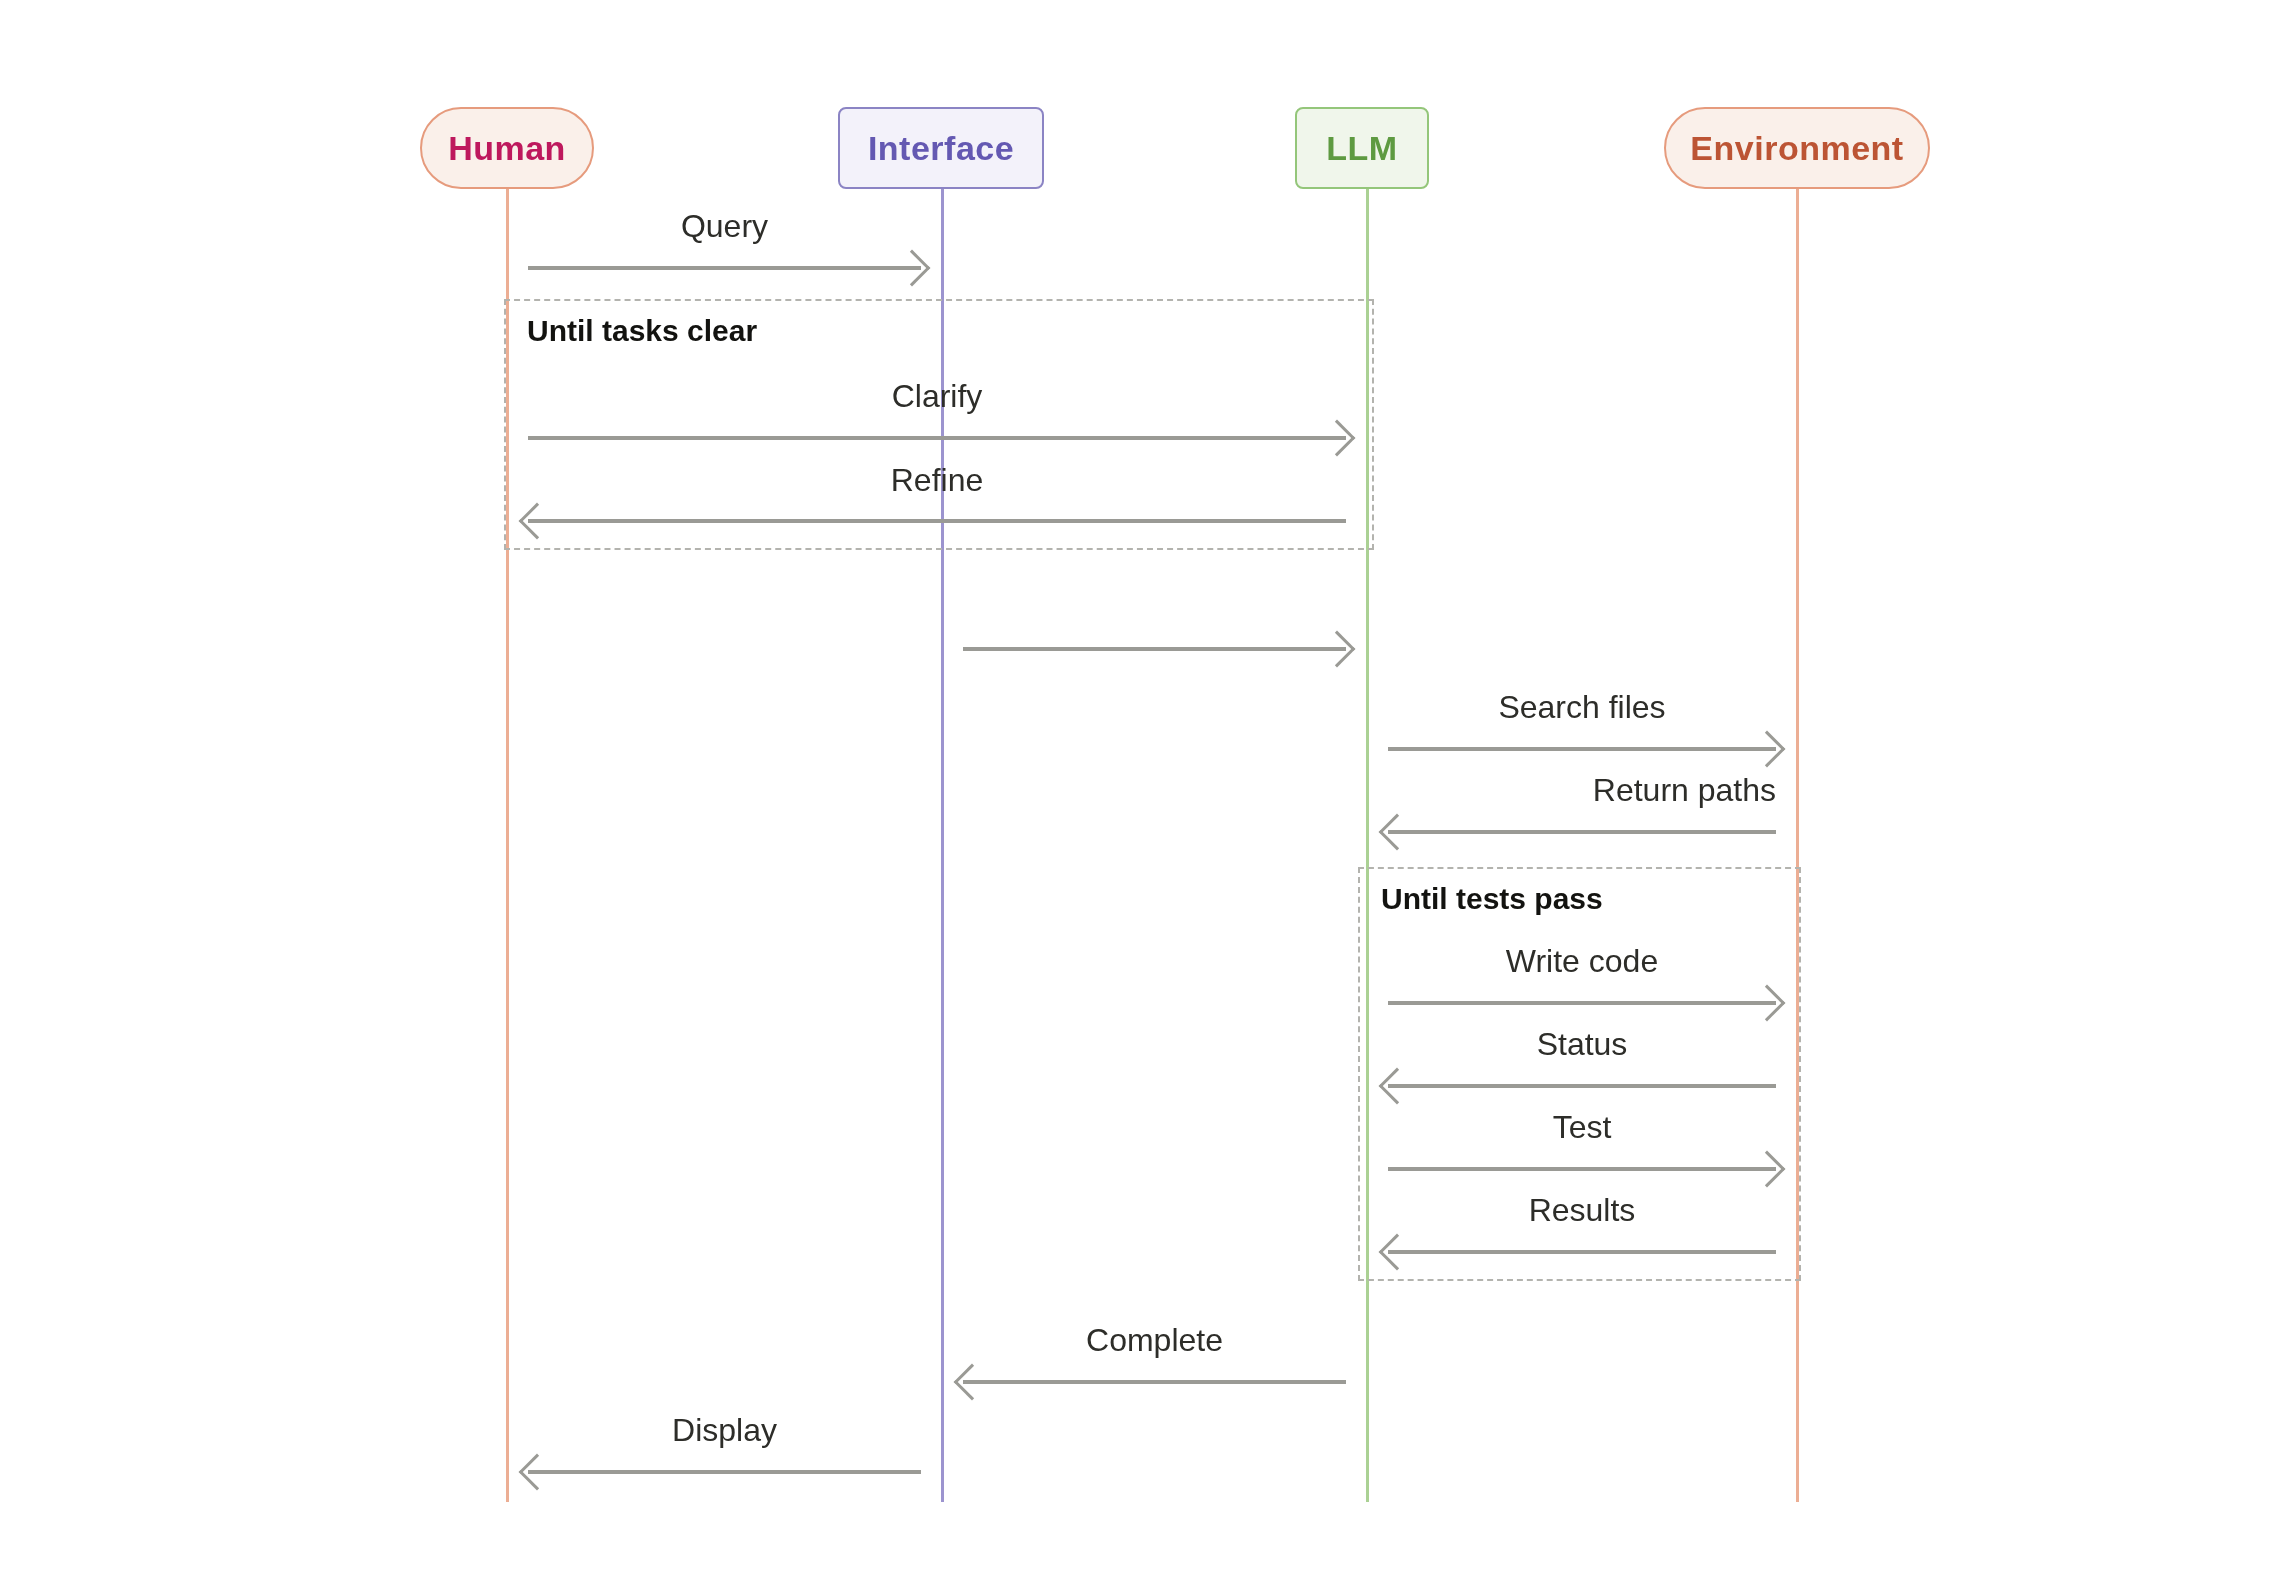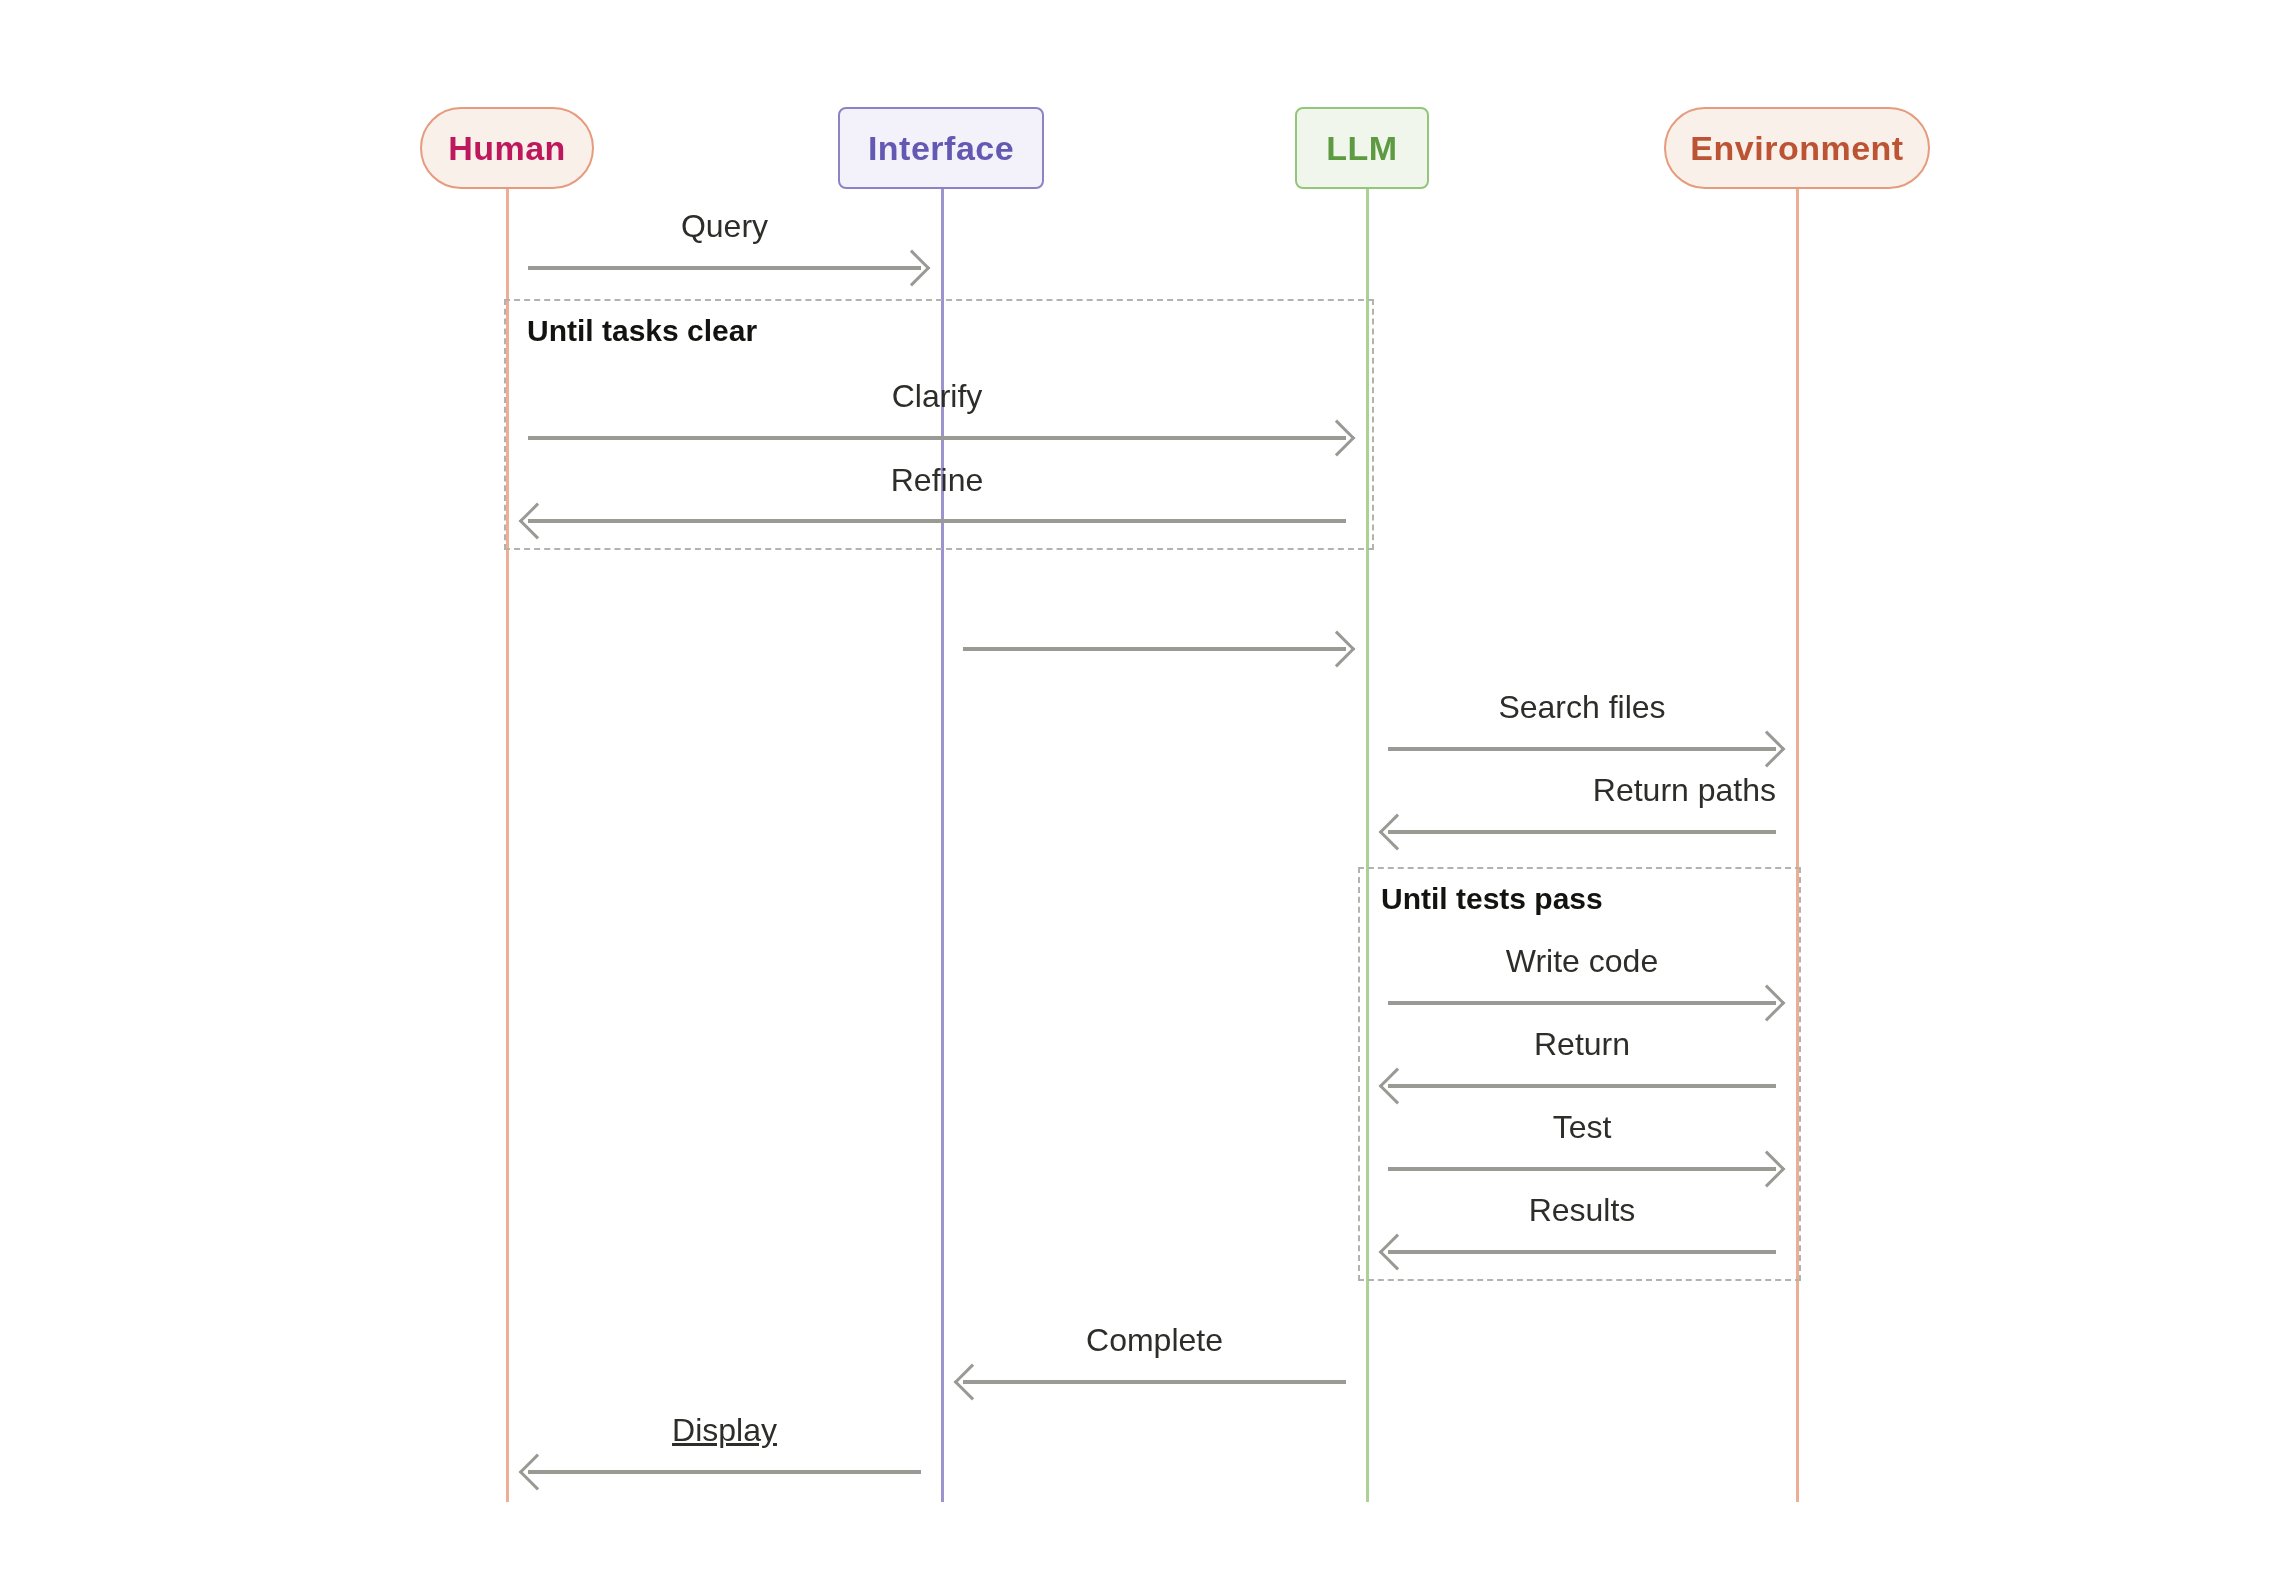--- a/index.html
+++ b/index.html
@@ -118,29 +118,29 @@
 
   <div class="msg-label" style="left:1388px; top:686px; width:388px;">Search files</div>
   <div class="msg-arrow right" style="left:1388px; top:747px; width:388px;"></div>
 
   <div class="msg-label" style="left:1388px; top:769px; width:388px;text-align:right;">Return paths</div>
   <div class="msg-arrow left" style="left:1388px; top:830px; width:388px;"></div>
 
   <div class="msg-label" style="left:1388px; top:940px; width:388px;">Write code</div>
   <div class="msg-arrow right" style="left:1388px; top:1001px; width:388px;"></div>
 
-  <div class="msg-label" style="left:1388px; top:1023px; width:388px;">Return</div>
+  <div class="msg-label" style="left:1388px; top:1023px; width:388px;">Status</div>
   <div class="msg-arrow left" style="left:1388px; top:1084px; width:388px;"></div>
 
   <div class="msg-label" style="left:1388px; top:1106px; width:388px;">Test</div>
   <div class="msg-arrow right" style="left:1388px; top:1167px; width:388px;"></div>
 
   <div class="msg-label" style="left:1388px; top:1189px; width:388px;">Results</div>
   <div class="msg-arrow left" style="left:1388px; top:1250px; width:388px;"></div>
 
   <div class="msg-label" style="left:963px; top:1319px; width:383px;">Complete</div>
   <div class="msg-arrow left" style="left:963px; top:1380px; width:383px;"></div>
 
-  <div class="msg-label" style="left:528px; top:1409px; width:393px;text-decoration:underline;">Display</div>
+  <div class="msg-label" style="left:528px; top:1409px; width:393px;">Display</div>
   <div class="msg-arrow left" style="left:528px; top:1470px; width:393px;"></div>
 
 </div>
 
 
 </body></html>

